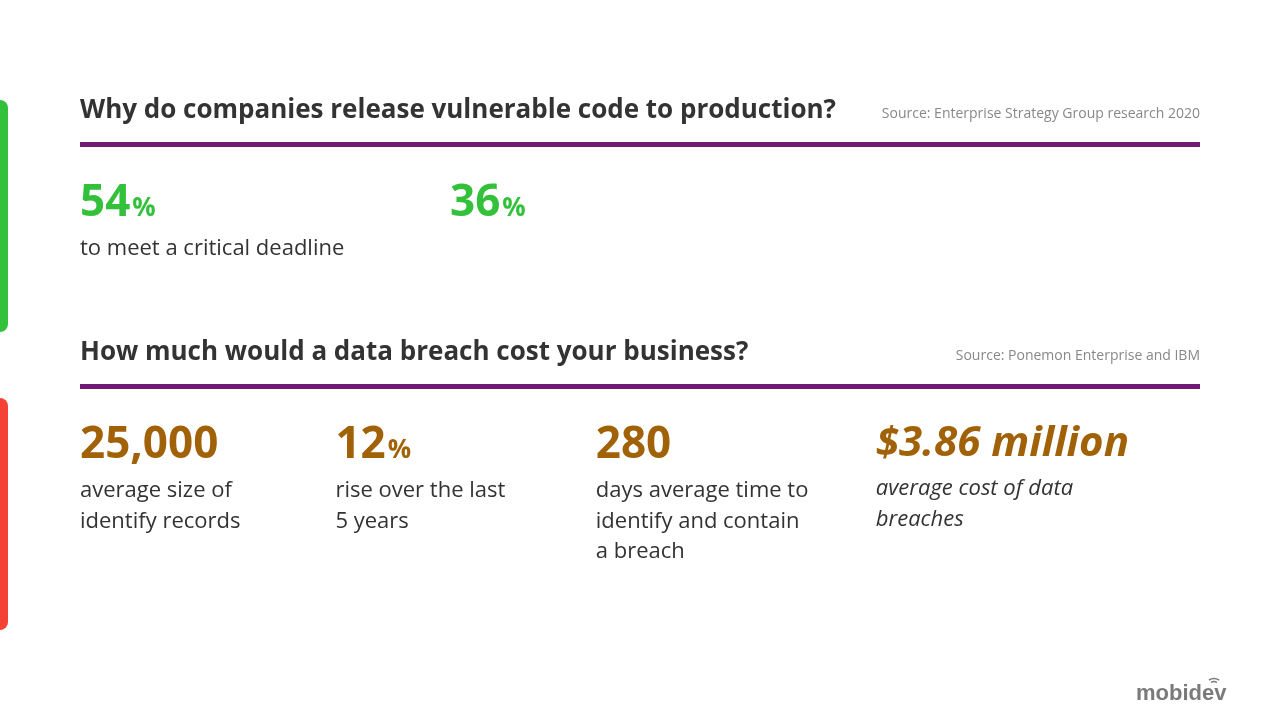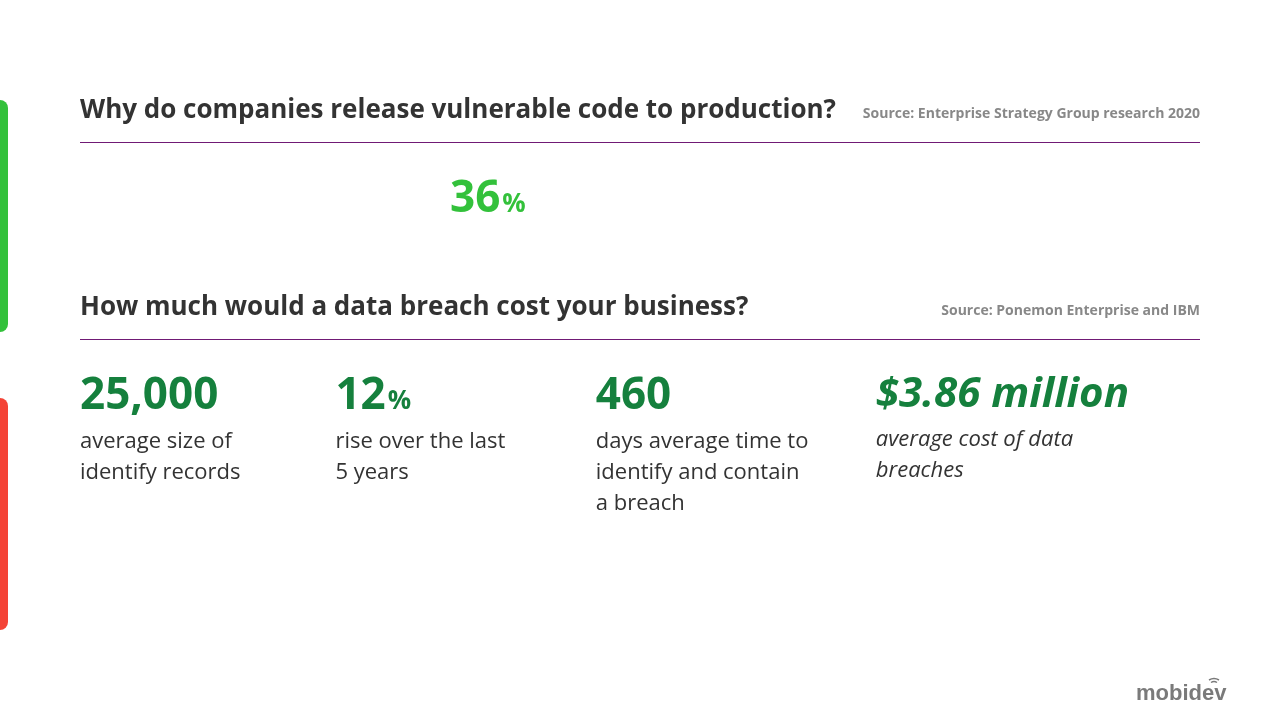--- a/index.html
+++ b/index.html
@@ -25,49 +25,49 @@
   .content {
     position: absolute;
     left: 80px;
     right: 80px;
     top: 90px;
   }
   .section-header {
     display: flex;
     justify-content: space-between;
     align-items: baseline;
-    border-bottom: 1px solid #701a75;
+    border-bottom: 5px solid #701a75;
     padding-bottom: 16px;
   }
   .section-title {
     font-size: 26px;
     font-weight: 700;
     color: #333333;
   }
   .section-source {
     font-size: 14px;
     color: #888;
-    font-weight: 700;
+    font-weight: 400;
     margin-top: 8px;
   }
   .stats-row {
     display: flex;
     margin-top: 30px;
   }
   .green-row .stat { width: 370px; }
   .red-row .stat1 { width: 260px; }
   .red-row .stat2 { width: 265px; }
   .red-row .stat3 { width: 285px; }
   .red-row .stat4 { width: 330px; font-style: italic; }
   .stat-value {
     font-size: 44px;
     font-weight: 700;
     line-height: 1;
   }
-  .stat-value.red { color: #15803d; }
+  .stat-value.red { color: #a16207; }
   .stat-value.green { color: #33c13b; }
   .pct {
     font-size: 26px;
     font-weight: 700;
     margin-left: 2px;
   }
   .stat-label {
     margin-top: 10px;
     font-size: 22px;
     color: #333333;
@@ -90,20 +90,22 @@
 <div class="accent-bar accent-red"></div>
 
 <div class="content">
 
   <div class="section-header">
     <div class="section-title">Why do companies release vulnerable code to production?</div>
     <div class="section-source">Source: Enterprise Strategy Group research 2020</div>
   </div>
   <div class="stats-row green-row">
     <div class="stat">
+      <div class="stat-value green"><span>54</span><span class="pct">%</span></div>
+      <div class="stat-label">to meet a critical deadline</div>
     </div>
     <div class="stat">
       <div class="stat-value green"><span>36</span><span class="pct">%</span></div>
     </div>
   </div>
 
   <div class="section2">
     <div class="section-header">
       <div class="section-title">How much would a data breach cost your business?</div>
       <div class="section-source">Source: Ponemon Enterprise and IBM</div>
@@ -111,21 +113,21 @@
     <div class="stats-row red-row">
       <div class="stat stat1">
         <div class="stat-value red"><span>25,000</span><span class="pct"></span></div>
         <div class="stat-label" style="max-width:200px">average size of identify records</div>
       </div>
       <div class="stat stat2">
         <div class="stat-value red"><span>12</span><span class="pct">%</span></div>
         <div class="stat-label" style="max-width:180px">rise over the last 5 years</div>
       </div>
       <div class="stat stat3">
-        <div class="stat-value red"><span>460</span><span class="pct"></span></div>
+        <div class="stat-value red"><span>280</span><span class="pct"></span></div>
         <div class="stat-label" style="max-width:220px">days  average time to identify and contain a breach</div>
       </div>
       <div class="stat stat4">
         <div class="stat-value red" style="font-size:42px"><span>$3.86 million</span><span class="pct"></span></div>
         <div class="stat-label" style="max-width:220px">average cost of data breaches</div>
       </div>
     </div>
   </div>
 
 </div>

